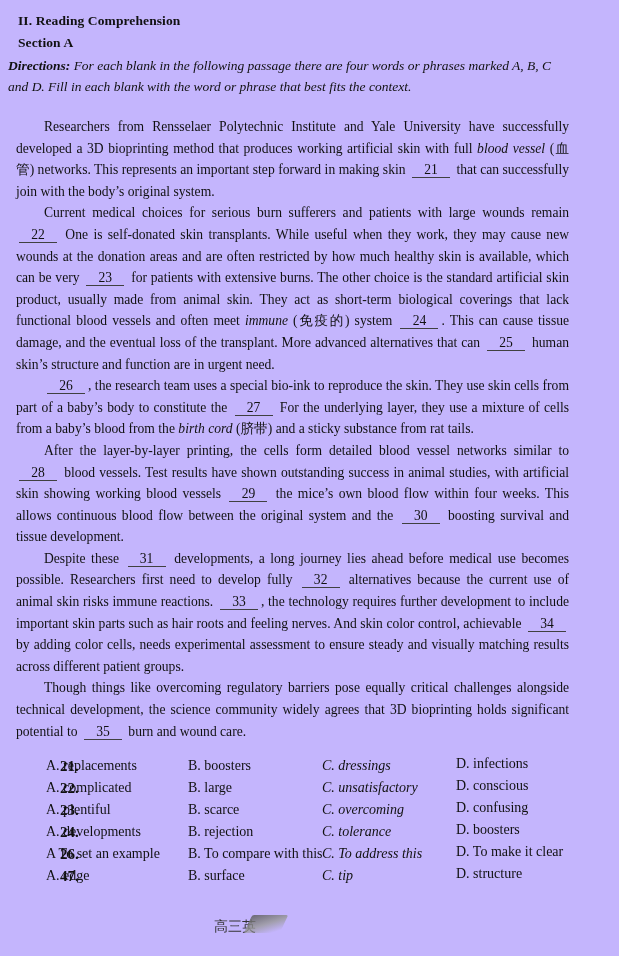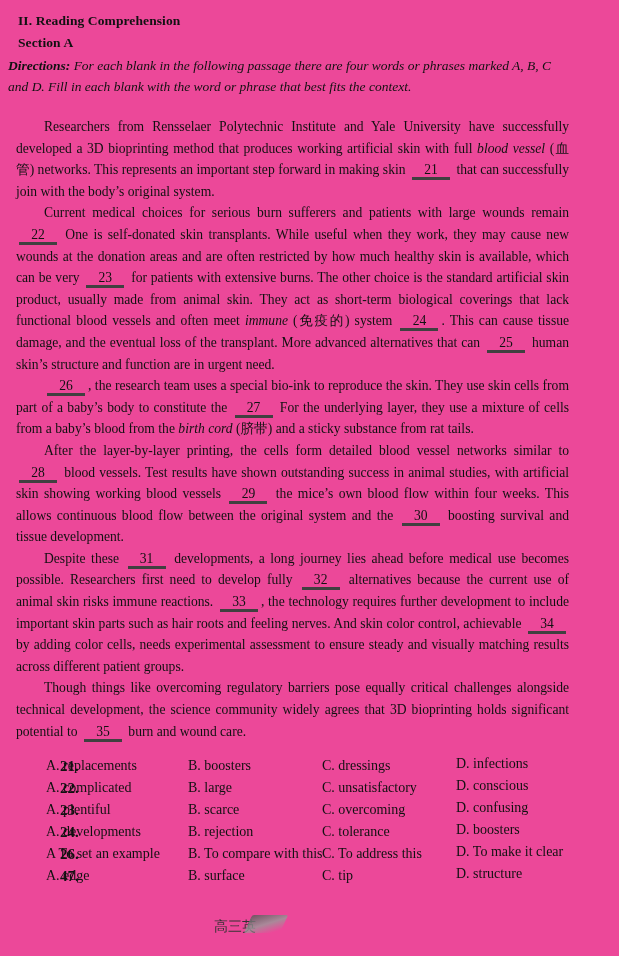--- a/index.html
+++ b/index.html
@@ -1,39 +1,39 @@
 <!DOCTYPE html>
 <html><head>
   <meta charset="utf-8">
   <style>
     html, body { margin: 0; padding: 0; background: #ffffff; }
     body {
       width: 619px; height: 956px; overflow: hidden; position: relative;
       font-family: "Liberation Serif", "DejaVu Serif", serif;
       color: #111111;
     }
-    .page { position: absolute; left: 0; top: 0; width: 619px; height: 956px; background: #ec4899; }
+    .page { position: absolute; left: 0; top: 0; width: 619px; height: 956px; background: #c4b5fd; }
     .heading { position: absolute; left: 18px; font-weight: bold; font-size: 13.5px; letter-spacing: 0.1px; }
     .h1 { top: 13px; }
     .h2 { top: 35px; }
     .directions { position: absolute; left: 8px; top: 55px; width: 560px; font-size: 13.5px; line-height: 21px; font-style: italic; }
     .directions b { font-style: italic; font-weight: bold; }
     .passage { position: absolute; left: 16px; top: 116px; width: 553px; font-size: 13.6px; line-height: 21.6px; text-align: justify; }
     .para { margin: 0; text-indent: 28px; }
     .blank {
-      display: inline-block; border-bottom: 3px solid #404040; text-align: center;
+      display: inline-block; border-bottom: 1px solid #404040; text-align: center;
       min-width: 38px; line-height: 14px; margin: 0 3px; text-indent: 0;
     }
     .it { font-style: italic; }
     .options { position: absolute; left: 16px; top: 758px; width: 600px; font-size: 14px; }
     .opt-row { position: relative; height: 22px; }
     .opt-num { position: absolute; left: 0; font-weight: bold; font-size: 15px; margin-left: 44px; }
     .opt-a { position: absolute; left: 30px; }
     .opt-b { position: absolute; left: 172px; }
-    .opt-c { position: absolute; left: 306px; }
+    .opt-c { position: absolute; left: 306px; font-style: italic; }
     .opt-d { position: absolute; left: 440px; top: -2px; }
     .footer { position: absolute; left: 214px; top: 918px; font-size: 14px; color: #333; }
     .shadow { position: absolute; left: 248px; top: 915px; width: 36px; height: 18px;
       background: linear-gradient(160deg, #555 0%, #999 50%, rgba(255,255,255,0) 90%);
       transform: skewX(-25deg); opacity: 0.8; border-radius: 2px; }
   </style>
 </head>
 <body>
 
 <div class="page">

